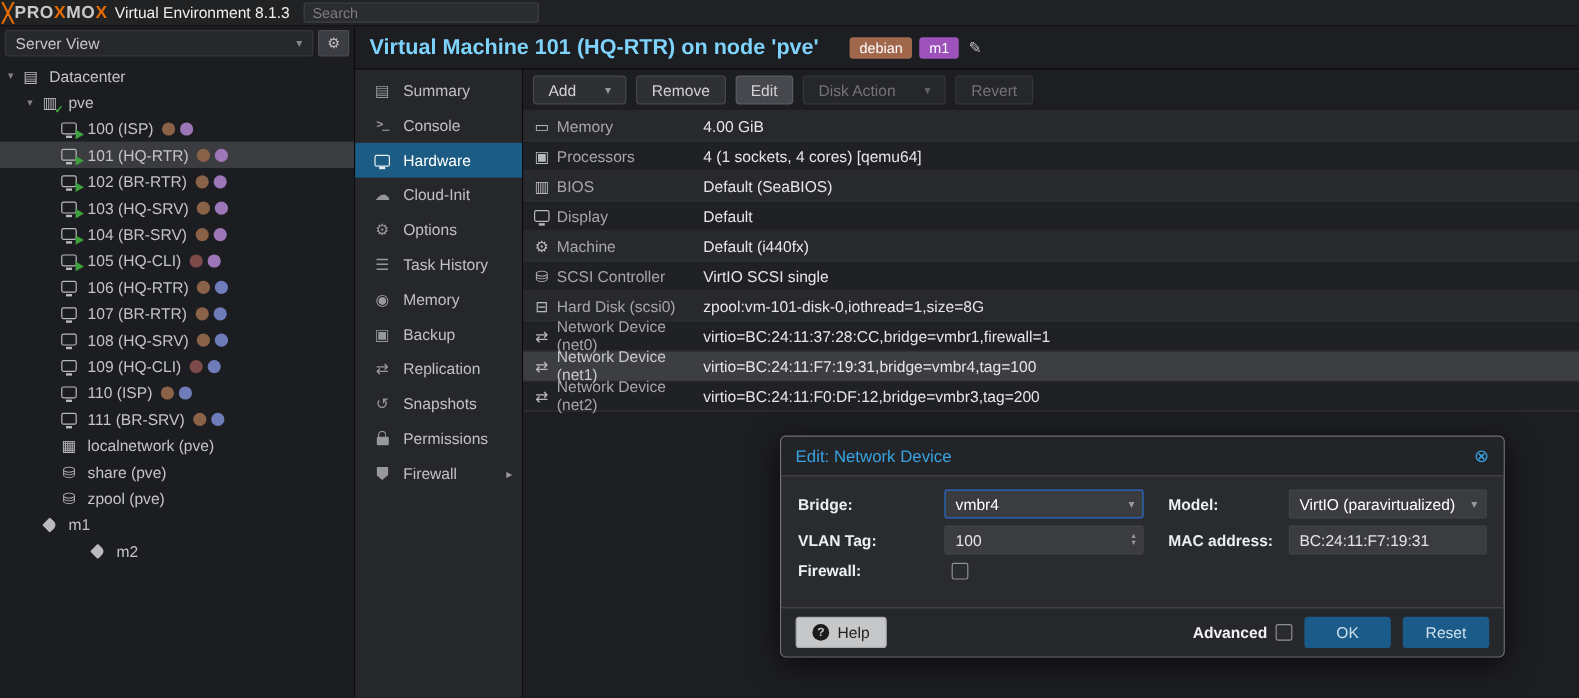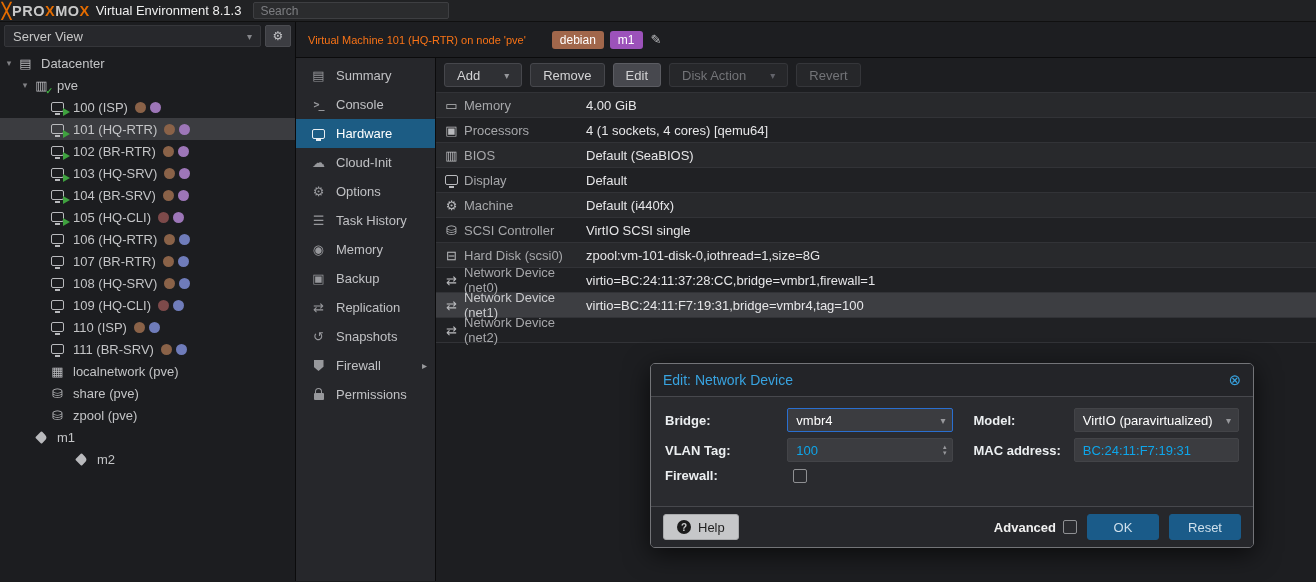--- a/index.html
+++ b/index.html
@@ -40,21 +40,21 @@
   .play { position:absolute; right:-3px; bottom:-4px; width:0; height:0; border-left:7px solid #3fa23f; border-top:4.5px solid transparent; border-bottom:4.5px solid transparent; }
   .ncheck { position:absolute; right:-2px; bottom:-3px; color:#3fae3f; font-size:9px; font-weight:bold; }
   .i-shield { width:10px; height:11px; background:currentColor; clip-path:polygon(0 0,100% 0,100% 62%,50% 100%,0 62%); flex:none; }
   .i-lock { position:relative; width:10px; height:7px; background:currentColor; border-radius:1px; margin-top:4px; flex:none; }
   .i-lock::before { content:""; position:absolute; top:-5px; left:1.5px; width:5px; height:5px; border:1.5px solid currentColor; border-bottom:none; border-radius:4px 4px 0 0; }
   .i-tag { width:9px; height:9px; background:currentColor; transform:rotate(45deg); border-radius:1px 4px 1px 1px; flex:none; }
   .i-term { font-size:10px; font-weight:bold; font-family:"DejaVu Sans Mono",monospace; letter-spacing:-1px; }
 
   
   .content-header { height:36px; border-bottom:1px solid #0b0b0c; display:flex; align-items:center; padding:0 12px; background:#1d1e21; }
-  .ch-title { font-weight:normal; color:#f97316; font-size:11px; }
+  .ch-title { font-weight:bold; color:#7dd3fc; font-size:18px; }
   .tagwrap { display:flex; gap:6px; margin-left:26px; }
   .tag { border-radius:3px; color:#fff; font-size:12px; padding:2px 8px; line-height:14px; }
   .pencil { color:#bdbec1; margin-left:8px; font-size:13px; }
 
   .right-body { flex:1; display:flex; min-height:0; }
 
   
   .navpanel { width:140px; background:#26272b; border-right:1px solid #0b0b0c; padding-top:3px; }
   .nav-item { height:29px; display:flex; align-items:center; padding:0 8px 0 13px; gap:8px; color:#c0c1c4; }
   .nav-item .ic { color:#97989c; }
@@ -87,21 +87,21 @@
   .dlg-close { margin-left:auto; color:#38a3e0; font-size:15px; }
   .dlg-body { flex:1; padding:11px 14px 0 14px; }
   .frow { display:flex; align-items:center; margin-bottom:6px; }
   .flabel { width:128px; font-weight:bold; color:#eceff1; }
   .flabel2 { width:105px; margin-left:20px; font-weight:bold; color:#eceff1; }
   .field { position:relative; width:173px; height:24px; background:#3b3c40; border:1px solid #434448; border-radius:2px; display:flex; align-items:center; padding:0 8px; color:#fff; }
   .field.f2 { width:172px; }
   .field.focused { border:1px solid #2a6fd0; }
   .field .chev { position:absolute; right:7px; color:#97989c; font-size:10px; }
   .spin { position:absolute; right:6px; display:flex; flex-direction:column; color:#97989c; font-size:7px; line-height:6px; }
-  .field input { background:transparent; border:none; outline:none; color:#0ea5e9; font-size:13px; width:100%; font-family:inherit; }
+  .field input { background:transparent; border:none; outline:none; color:#e5e5e5; font-size:13px; width:100%; font-family:inherit; }
   .cbx { width:14px; height:14px; background:#2a2b2f; border:1px solid #8f9093; border-radius:2px; }
   .dlg-footer { height:41px; border-top:1px solid #47484d; background:#26272b; display:flex; align-items:center; padding:0 12px; gap:10px; }
   .btn-help { height:26px; background:#c6c7c9; border:1px solid #a9aaac; border-radius:3px; color:#1f1f1f; display:flex; align-items:center; gap:7px; padding:0 13px; font-size:13px; }
   .qmark { width:14px; height:14px; border-radius:50%; background:#1b1b1b; color:#c9cacb; font-size:10px; font-weight:bold; display:flex; align-items:center; justify-content:center; }
   .adv { margin-left:auto; font-weight:bold; color:#f0f0f0; display:flex; align-items:center; gap:7px; }
   .btn-blue { width:72px; height:26px; background:#1a5b89; border:1px solid #1a5b89; border-radius:3px; color:#cfe0ec; font-size:13px; display:flex; align-items:center; justify-content:center; }
 </style>
 </head>
 <body>
 
@@ -337,30 +337,30 @@
           <div class="nav-item">
             <span class="ic">⇄</span>
             <span>Replication</span>
           </div>
           <div class="nav-item">
             <span class="ic">↺</span>
             <span>Snapshots</span>
           </div>
           <div class="nav-item">
             <span class="ic">
+              <span class="i-lock"></span>
+            </span>
+            <span>Permissions</span>
+          </div>
+          <div class="nav-item">
+            <span class="ic">
               <span class="i-shield"></span>
             </span>
             <span>Firewall</span>
             <span class="nav-arrow">▸</span>
-          </div>
-          <div class="nav-item">
-            <span class="ic">
-              <span class="i-lock"></span>
-            </span>
-            <span>Permissions</span>
           </div>
         </div>
 
       <div class="content">
         <div class="toolbar" id="toolbar">
             <div class="tbtn">
               <span>Add</span>
               <span class="chev">▾</span>
             </div>
             <div class="tbtn">
@@ -421,20 +421,21 @@
               <span class="hw-val">virtio=BC:24:11:37:28:CC,bridge=vmbr1,firewall=1</span>
             </div>
             <div class="hw-row odd selected">
               <span class="ic">⇄</span>
               <span class="hw-key">Network Device (net1)</span>
               <span class="hw-val">virtio=BC:24:11:F7:19:31,bridge=vmbr4,tag=100</span>
             </div>
             <div class="hw-row even">
               <span class="ic">⇄</span>
               <span class="hw-key">Network Device (net2)</span>
+              <span class="hw-val">virtio=BC:24:11:F0:DF:12,bridge=vmbr3,tag=200</span>
             </div>
           </div>
       </div>
     </div>
   </div>
 </div>
 
 <div class="dialog">
   <div class="dlg-header">
     <span class="dlg-title">Edit: Network Device</span>

